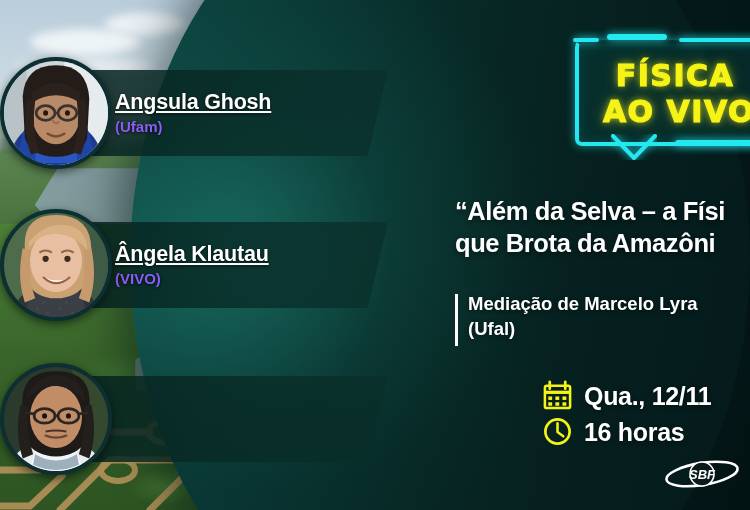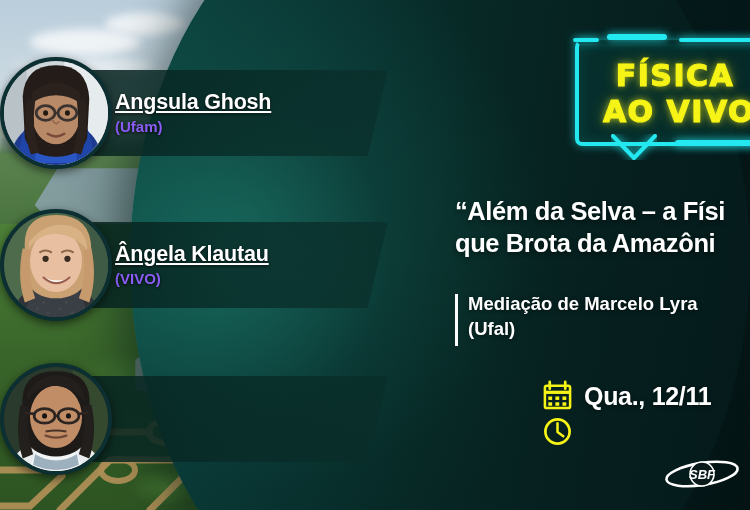--- a/index.html
+++ b/index.html
@@ -429,20 +429,21 @@
           <rect x="21.1" y="23" width="4" height="3.6"></rect>
         </g>
       </svg>
       <div class="when-txt">Qua., 12/11</div>
     </div>
     <div class="when-row">
       <svg class="ic" viewBox="0 0 32 32">
         <circle cx="16" cy="16" r="12.5" fill="none" stroke="#f6f316" stroke-width="2.8"></circle>
         <path d="M16 7.5 L16 16.5 L22 21" fill="none" stroke="#f6f316" stroke-width="2.6" stroke-linecap="round" stroke-linejoin="round"></path>
       </svg>
+      <div class="when-txt">16 horas</div>
     </div>
   </div>
 
   <svg class="sbf" viewBox="0 0 80 38">
     <ellipse cx="40" cy="19" rx="36" ry="11" fill="none" stroke="#ffffff" stroke-width="2.6" transform="rotate(-9 40 19)"></ellipse>
     <circle cx="40" cy="19" r="12" fill="#0a1a1a"></circle>
     <circle cx="40" cy="19" r="12" fill="none" stroke="#ffffff" stroke-width="1.6"></circle>
     <text x="40" y="24" text-anchor="middle" font-family="'Liberation Sans', sans-serif" font-size="13" font-weight="bold" font-style="italic" fill="#ffffff">SBF</text>
   </svg>
 

